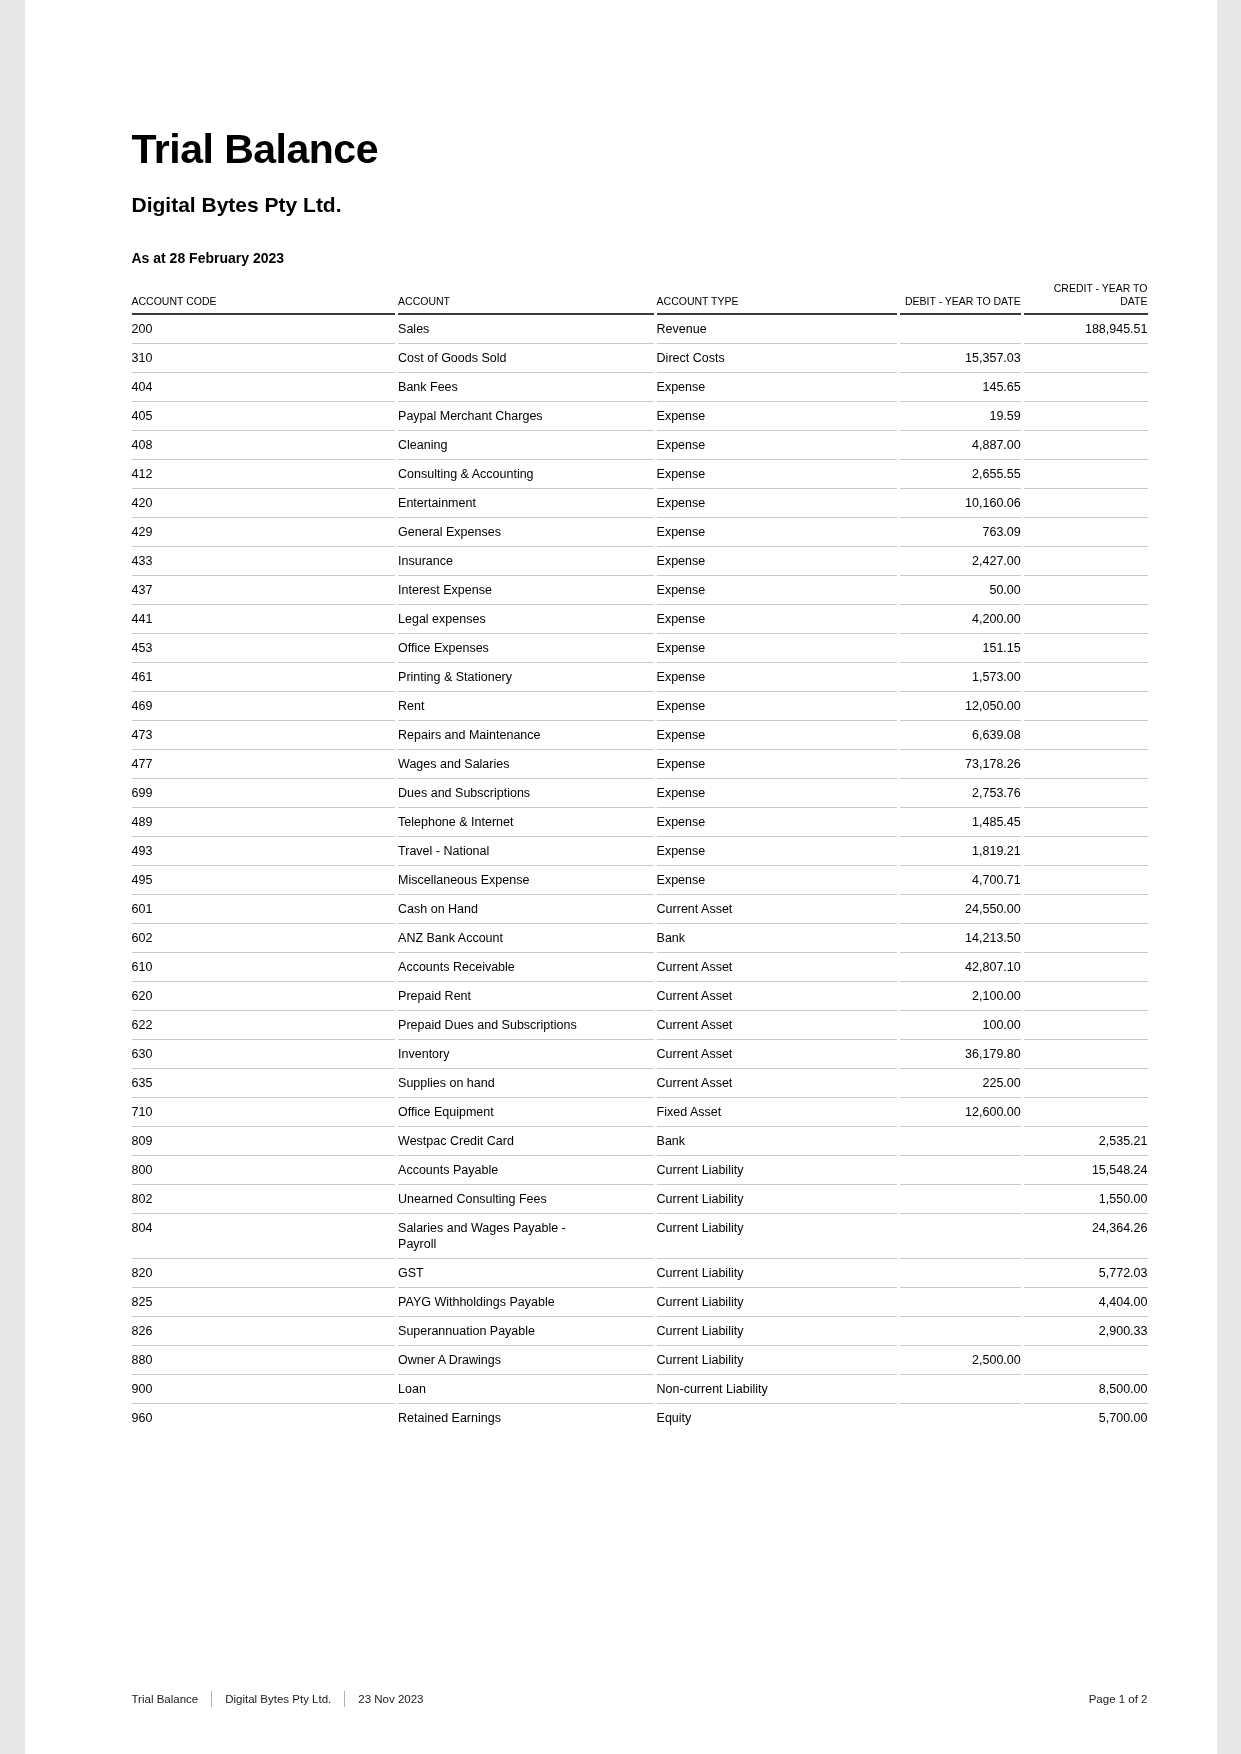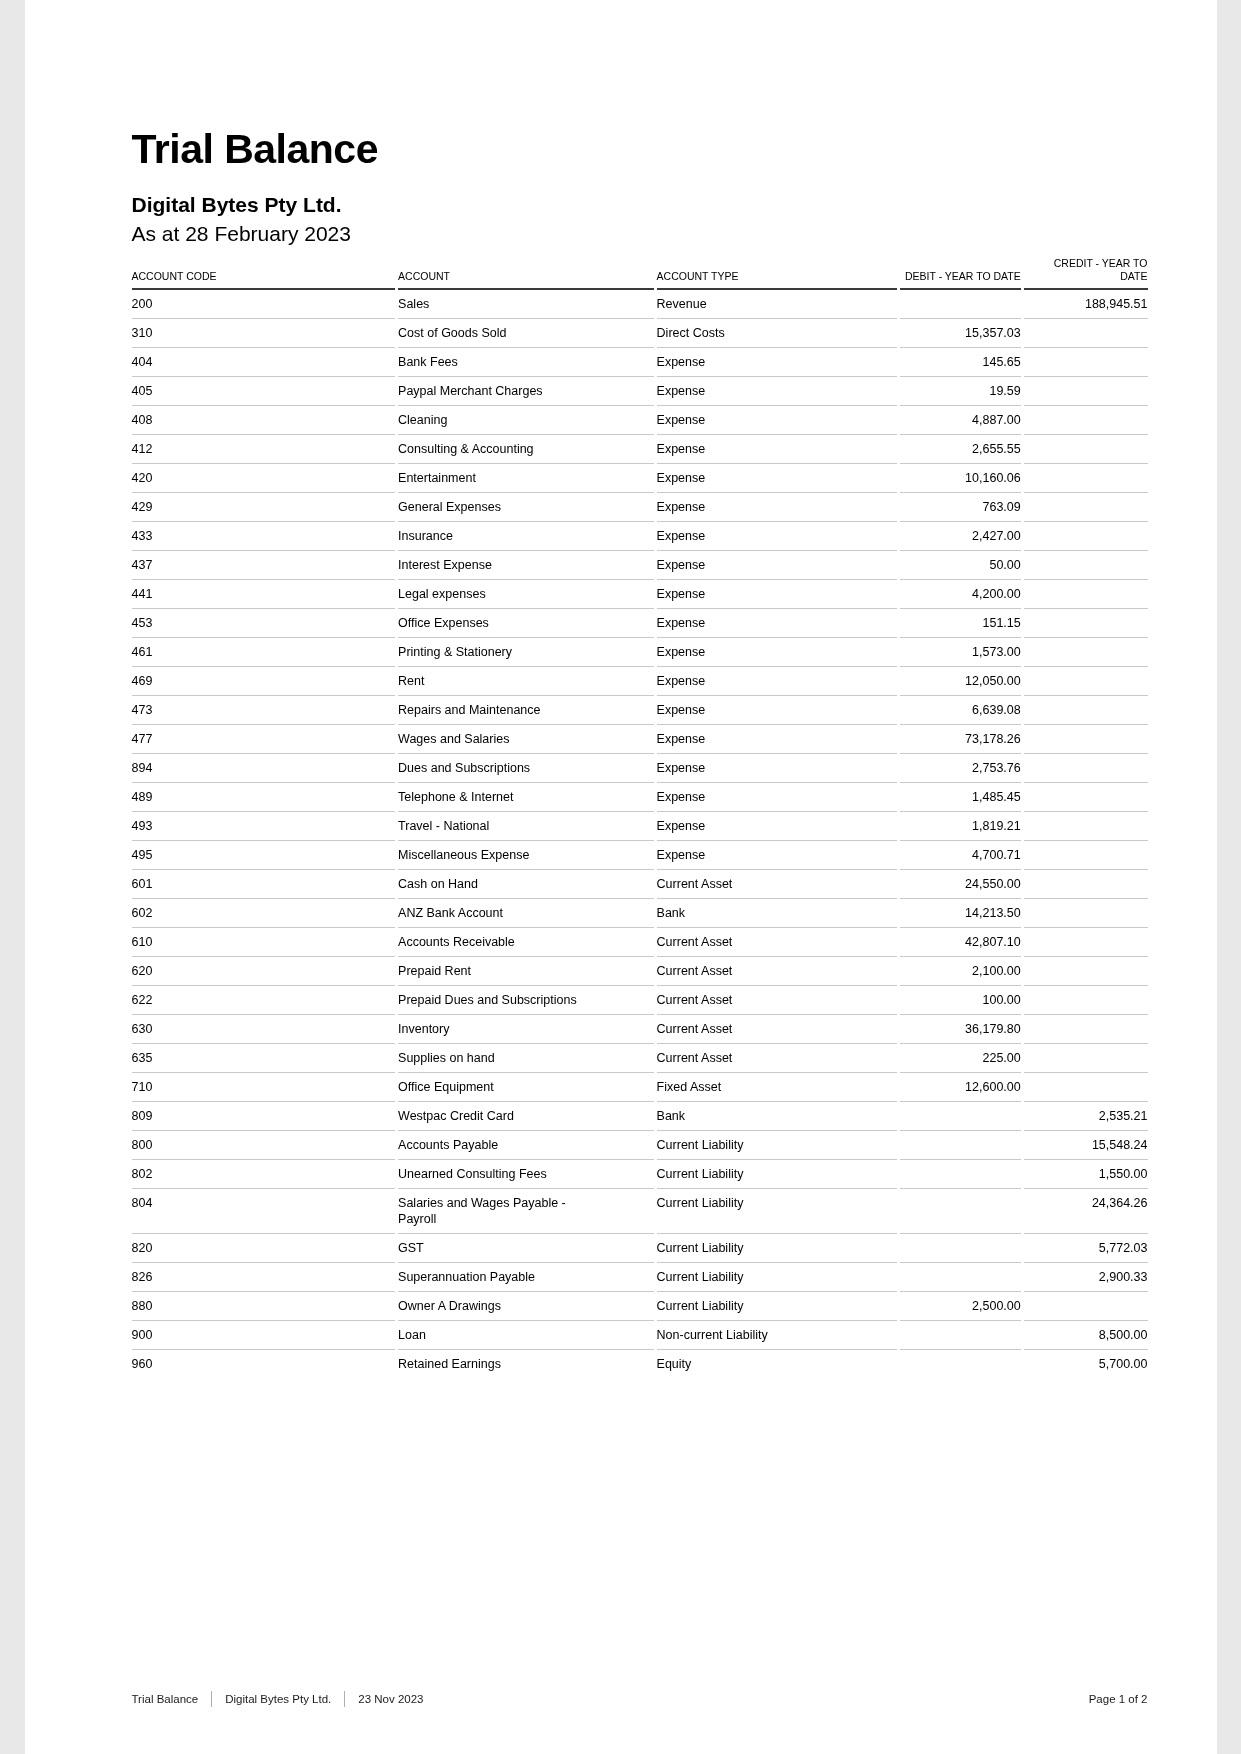--- a/index.html
+++ b/index.html
@@ -27,23 +27,24 @@
     font-weight: 700;
     letter-spacing: -0.5px;
   }
   .doc-company {
     margin-top: 16px;
     font-size: 21px;
     line-height: 29px;
     font-weight: 700;
   }
   .doc-asat {
-    font-size: 21px;
+    font-size: 14px;
     line-height: 29px;
-    font-weight: 400;
+    font-weight: 700;
+    margin-top: 25px;
   }
   table.tb {
     width: 1022px;
     margin-left: -3px;
     margin-top: 9px;
     border-collapse: separate;
     border-spacing: 3px 0;
     table-layout: fixed;
   }
   table.tb th {
@@ -222,21 +223,21 @@
             <td class="col-credit"></td>
           </tr>
           <tr>
             <td class="col-code">477</td>
             <td class="col-account">Wages and Salaries</td>
             <td class="col-type">Expense</td>
             <td class="col-debit">73,178.26</td>
             <td class="col-credit"></td>
           </tr>
           <tr>
-            <td class="col-code">894</td>
+            <td class="col-code">699</td>
             <td class="col-account">Dues and Subscriptions</td>
             <td class="col-type">Expense</td>
             <td class="col-debit">2,753.76</td>
             <td class="col-credit"></td>
           </tr>
           <tr>
             <td class="col-code">489</td>
             <td class="col-account">Telephone &amp; Internet</td>
             <td class="col-type">Expense</td>
             <td class="col-debit">1,485.45</td>
@@ -340,20 +341,27 @@
             <td class="col-type">Current Liability</td>
             <td class="col-debit"></td>
             <td class="col-credit">24,364.26</td>
           </tr>
           <tr>
             <td class="col-code">820</td>
             <td class="col-account">GST</td>
             <td class="col-type">Current Liability</td>
             <td class="col-debit"></td>
             <td class="col-credit">5,772.03</td>
+          </tr>
+          <tr>
+            <td class="col-code">825</td>
+            <td class="col-account">PAYG Withholdings Payable</td>
+            <td class="col-type">Current Liability</td>
+            <td class="col-debit"></td>
+            <td class="col-credit">4,404.00</td>
           </tr>
           <tr>
             <td class="col-code">826</td>
             <td class="col-account">Superannuation Payable</td>
             <td class="col-type">Current Liability</td>
             <td class="col-debit"></td>
             <td class="col-credit">2,900.33</td>
           </tr>
           <tr>
             <td class="col-code">880</td>

